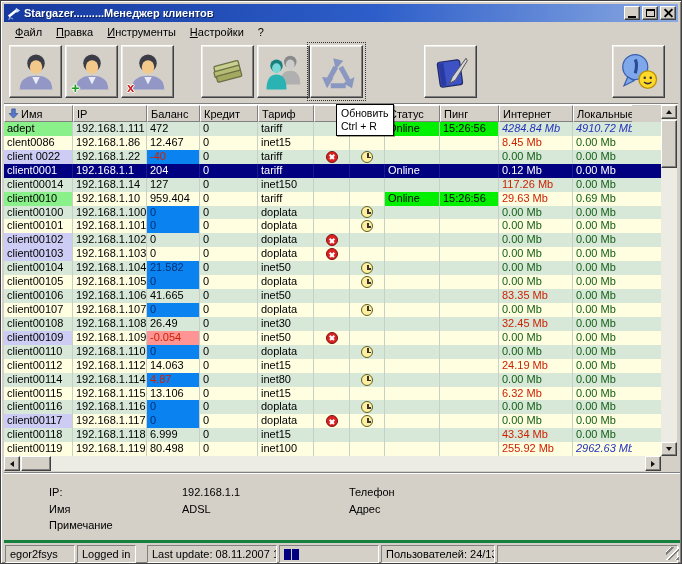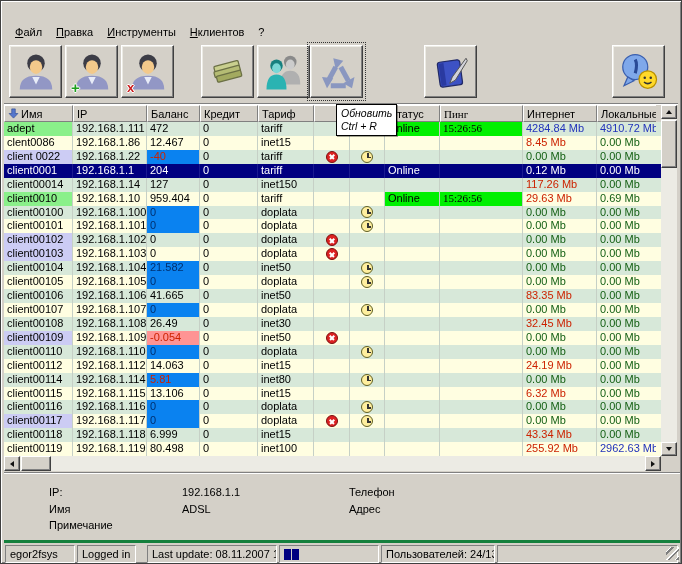--- a/index.html
+++ b/index.html
@@ -61,46 +61,46 @@
   .tr { flex:1 1 0; display:flex; min-height:0; }
   .tr.even { background:#d7e8d9; }
   .tr.odd  { background:#fffee1; }
   .tr.selected { background:#000080; color:#fff; }
   .td { height:100%; padding:0 3px; border-right:1px solid #c6d0c6; overflow:hidden;
         white-space:nowrap; line-height:13px; }
   .tr.selected .td { border-right-color:#1a1a90; }
   .c0{width:69px;} .c1{width:74px;} .c2{width:53px;align-items:flex-end;} .c3{width:58px;} .c4{width:56px;}
   .c5{width:36px; display:flex; align-items:center; justify-content:center;}
   .c6{width:35px; display:flex; align-items:center; justify-content:center;}
-  .c7{width:55px;} .c8{width:83px;font-family:Liberation Serif, serif;} .c9{width:74px;} .c10{width:59px; border-right:none;}
+  .c7{width:55px;} .c8{width:59px;} .c9{width:74px;} .c10{width:59px; border-right:none;}
   .bg-green   { background:#8af08a; }
   .bg-lavender{ background:#ccccf4; }
   .bg-blue { background:#0a82f0; }
   .bg-pink { background:#ff9494; }
   .fg-red  { color:#cc2200; }
   .fg-navy { color:#003070; }
-  .fg-blue { color:#2233bb; }
+  .fg-blue { color:#2233bb;font-style:italic; }
   .fg-green{ color:#135f13; }
   .cell-green { background:#00f000; color:#000; }
 
   .icon-x { visibility:hidden; position:relative; width:12px; height:12px; border-radius:50%;
             background:#dd2222; border:1px solid #7d0f0f; }
   .icon-x::before,.icon-x::after { content:""; position:absolute; left:2px; top:4.5px;
             width:6px; height:1.5px; background:#fff; }
   .icon-x::before { transform:rotate(45deg); }
   .icon-x::after  { transform:rotate(-45deg); }
   .icon-clock { visibility:hidden; position:relative; width:12px; height:12px; border-radius:50%;
             background:#ffef9e; border:1px solid #5f5f24; }
   .icon-clock::before { content:""; position:absolute; left:5px; top:1.5px; width:1.5px; height:4.5px; background:#333; }
   .icon-clock::after  { content:""; position:absolute; left:5px; top:5px; width:4px; height:1.5px; background:#333; }
 
   
   .tooltip { position:absolute; left:335px; top:103px; z-index:20; background:#fff;
              border:1px solid #000; padding:2px 4px; font-size:10.5px; line-height:13px;
-             box-shadow:1px 1px 0 rgba(0,0,0,.35); white-space:nowrap;font-style:italic; }
+             box-shadow:1px 1px 0 rgba(0,0,0,.35); white-space:nowrap; }
 
   
   .vscroll { position:absolute; left:660px; top:104px; width:16px; height:351px; background:#ecebe4; }
   .hscroll { position:absolute; left:3px; top:455px; width:657px; height:15px; background:#ecebe4; }
   .sbtn { position:absolute; background:#d4d0c8; border:1px solid; border-color:#fff #404040 #404040 #fff;
           box-shadow:inset -1px -1px 0 #808080; display:flex; align-items:center; justify-content:center; }
   .vscroll .sbtn { width:16px; height:14px; left:0; }
   .hscroll .sbtn { width:16px; height:15px; top:0; }
   .thumb { position:absolute; background:#d4d0c8; border:1px solid; border-color:#fff #404040 #404040 #fff;
            box-shadow:inset -1px -1px 0 #808080; }
@@ -125,26 +125,43 @@
            gap:1px; padding-left:2px; }
   .pblock { width:7px; height:11px; background:#000080; }
   .grip { position:absolute; right:1px; bottom:1px; width:13px; height:13px;
           background:repeating-linear-gradient(135deg, transparent 0 3px, #fff 3px 4px, #808080 4px 6px); }
 </style>
 </head>
 <body>
 
 <div class="window">
 
+  <div class="titlebar">
+    <svg class="app-icon" viewBox="0 0 16 16">
+      <path d="M2 12 L12 4" stroke="#fff" stroke-width="3"></path>
+      <path d="M10 2 l5 3 -4 3 z" fill="#cfe0ff"></path>
+      <path d="M3 13 l4 2 M3 13 l-1 3" stroke="#9ab6e0" stroke-width="1.2"></path>
+    </svg>
+    <span class="win-title">Stargazer..........Менеджер клиентов</span>
+    <span class="winbtn">
+        <span class="glyph-min"></span>
+      </span>
+    <span class="winbtn">
+        <span class="glyph-max"></span>
+      </span>
+    <span class="winbtn">
+        <span class="glyph-close"></span>
+      </span>
+  </div>
 
   <div class="menubar">
     <span class="menu-item"><u>Ф</u><span>айл</span></span>
     <span class="menu-item"><u>П</u><span>равка</span></span>
     <span class="menu-item"><u>И</u><span>нструменты</span></span>
-    <span class="menu-item"><u>Н</u><span>клиентов</span></span>
+    <span class="menu-item"><u>Н</u><span>астройки</span></span>
     <span class="menu-item"><u></u><span>?</span></span>
   </div>
 
   <div class="toolbar">
     <div class="tbtn" style="left:5px">
       <svg viewBox="0 0 32 32">
         <circle cx="16" cy="9" r="7" fill="#3c3c46"></circle>
           <ellipse cx="16" cy="12" rx="5" ry="5.5" fill="#f3c98b"></ellipse>
         <path d="M3 30 Q3 19 16 19 Q29 19 29 30 Z" fill="#9297c5"></path>
           <path d="M13 20 L16 26 L19 20 Z" fill="#e8ecf8"></path>
@@ -565,21 +582,21 @@
           <span class="icon-clock"></span>
         </div>
       <div class="td c7"></div>
       <div class="td c8"></div>
       <div class="td c9 fg-red">24.19 Mb</div>
       <div class="td c10 fg-green">0.00 Mb</div>
     </div>
       <div class="tr even">
       <div class="td c0">client00114</div>
       <div class="td c1">192.168.1.114</div>
-      <div class="td c2 bg-blue fg-red">5.81</div>
+      <div class="td c2 bg-blue fg-red">4.87</div>
       <div class="td c3">0</div>
       <div class="td c4">inet80</div>
       <div class="td c5">
           <span class="icon-x"></span>
         </div>
       <div class="td c6">
           <span class="icon-clock" style="visibility: visible;"></span>
         </div>
       <div class="td c7"></div>
       <div class="td c8"></div>

